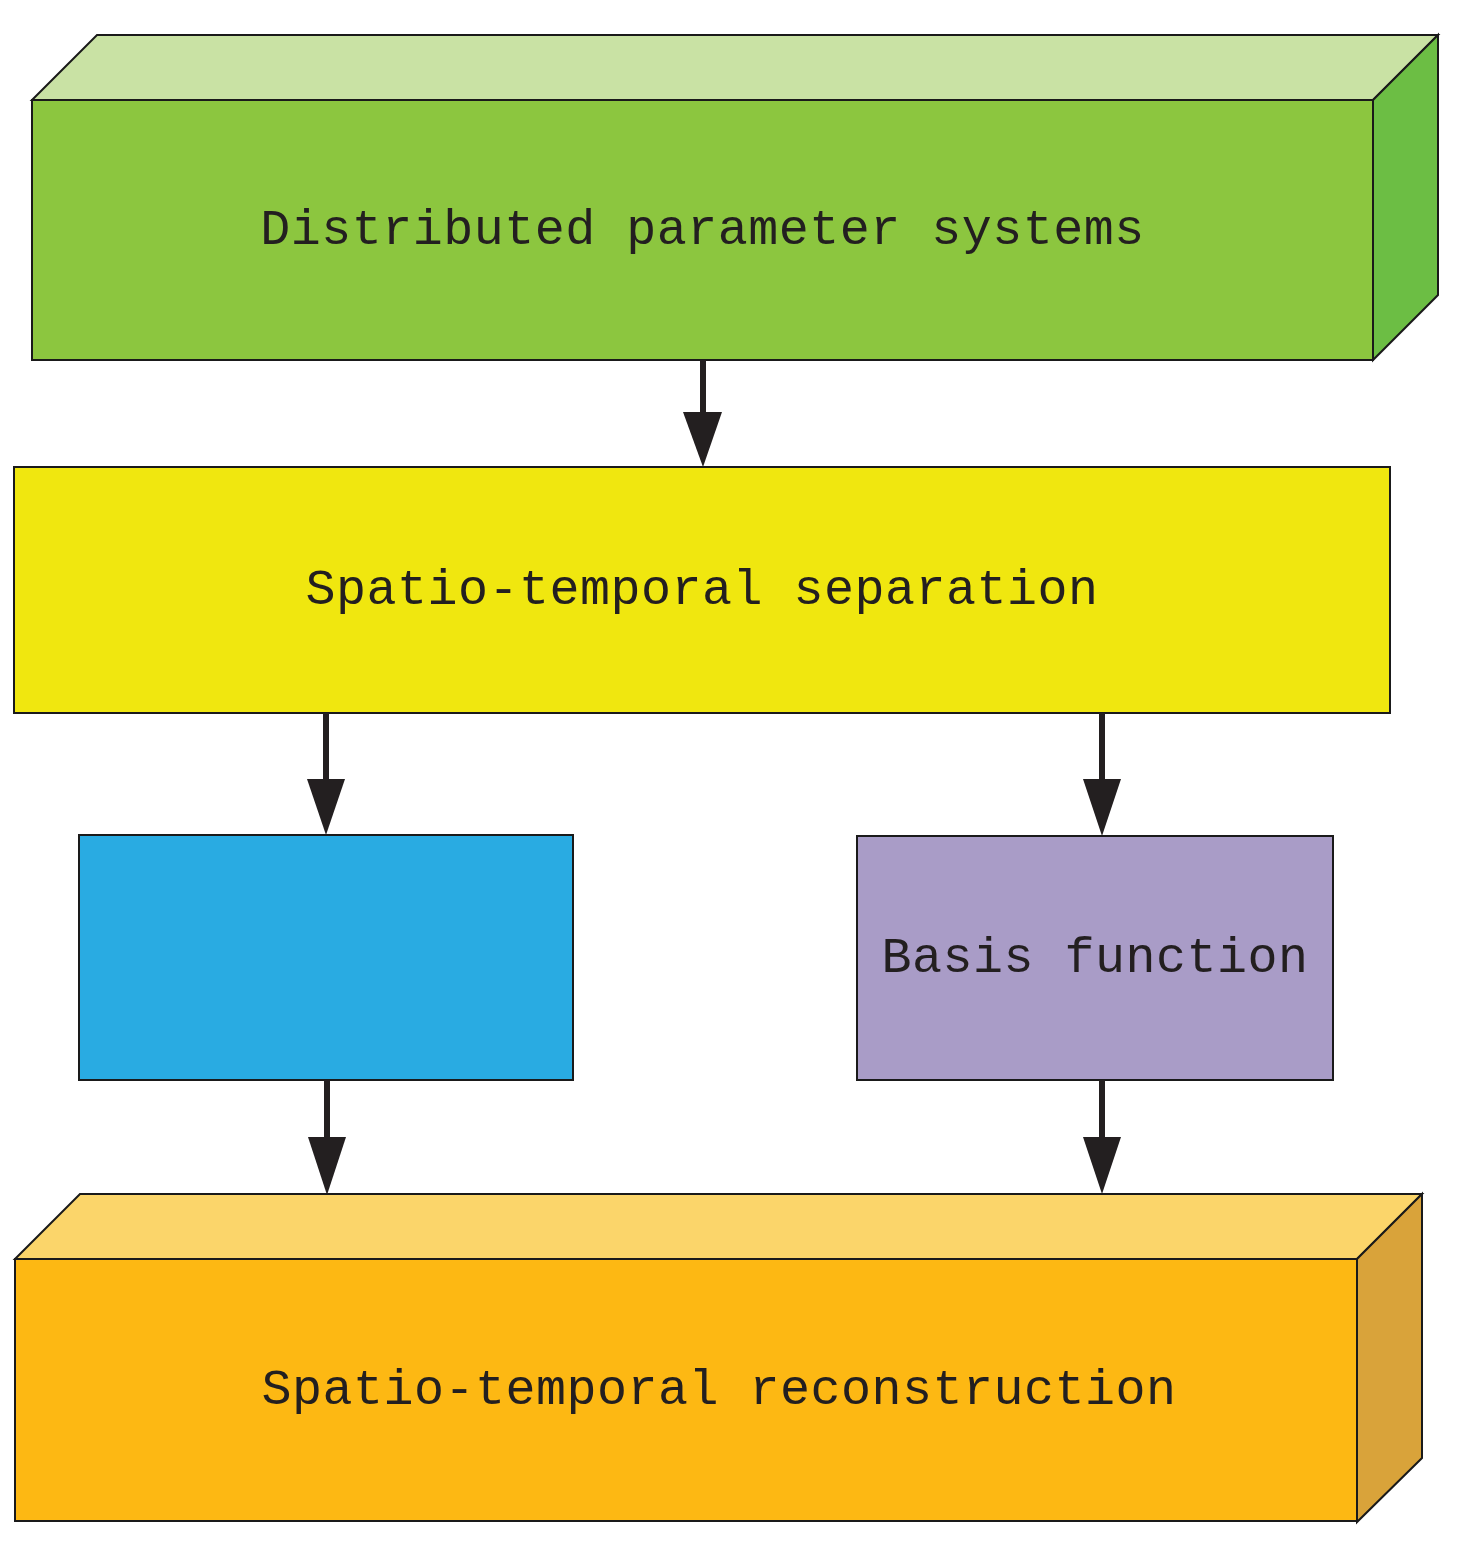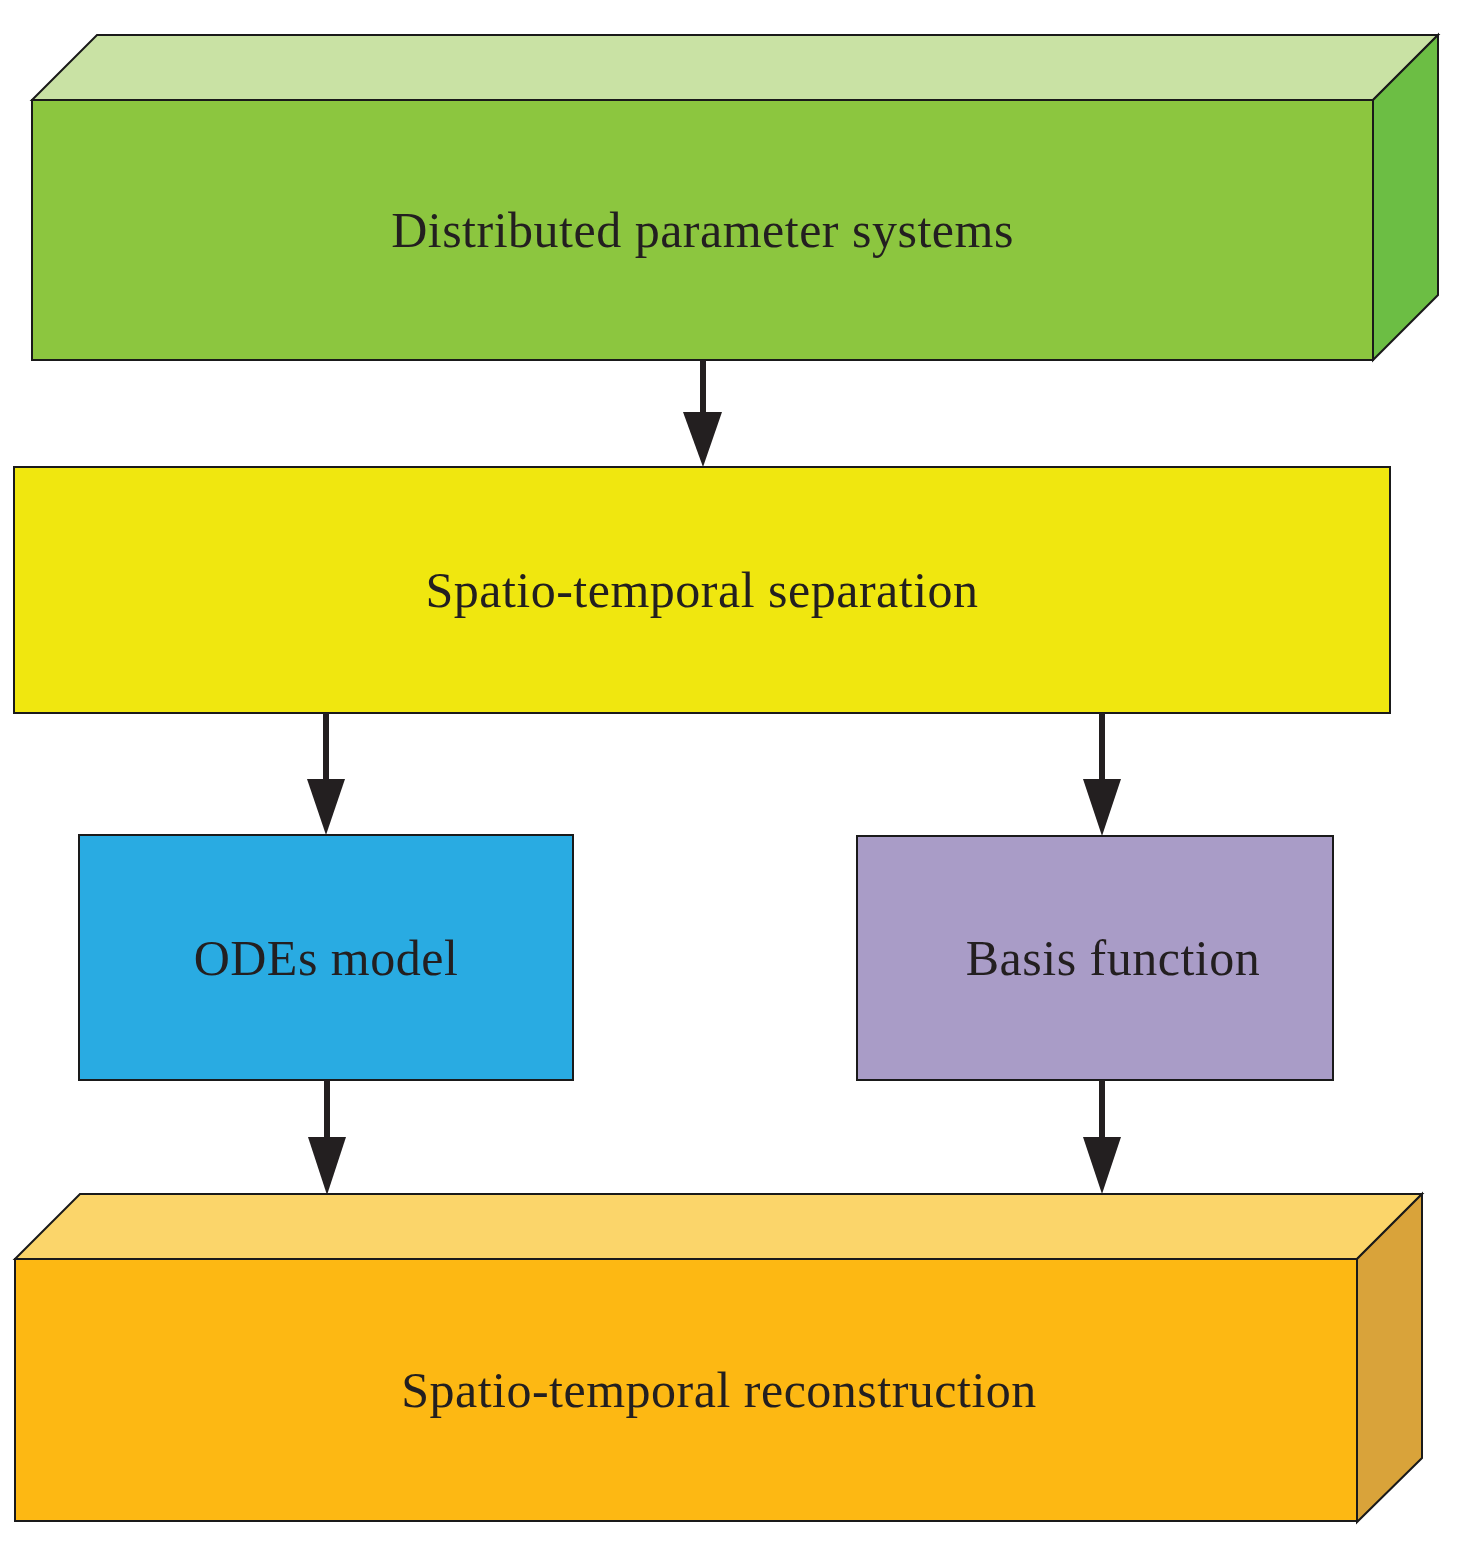--- a/index.html
+++ b/index.html
@@ -5,21 +5,21 @@
   html, body {
     margin: 0;
     padding: 0;
     background: #ffffff;
   }
   .canvas {
     position: relative;
     width: 1469px;
     height: 1548px;
     background: #ffffff;
-    font-family: Liberation Serif, serif;
+    font-family: Liberation Mono, monospace;
   }
   .shapes {
     position: absolute;
     left: 0;
     top: 0;
   }
   .face {
     stroke: #1a1a1a;
     stroke-width: 2px;
   }
@@ -86,19 +86,18 @@
     <g>
       <line class="arrow-shaft" x1="1102" y1="1080" x2="1102" y2="1141" stroke="#231F20"></line>
       <polygon class="arrowhead" points="1083,1137 1121,1137 1102,1194" fill="#231F20"></polygon>
     </g>
   </svg>
 
   <div class="box-label" style="left:32px; top:100px; width:1341px; height:260px;">Distributed parameter systems</div>
 
   <div class="box-label" style="left:14px; top:467px; width:1376px; height:246px;">Spatio-temporal separation</div>
 
-  <div class="box-label" style="left:79px; top:835px; width:494px; height:245px;">ODEs model</div>
 
-  <div class="box-label" style="left:875px; top:836px; width:476px; height:244px;">Basis function</div>
+  <div class="box-label" style="left:857px; top:836px; width:476px; height:244px;">Basis function</div>
 
   <div class="box-label" style="left:15px; top:1259px; width:1342px; height:262px;margin-left:33px;">Spatio-temporal reconstruction</div>
 
 </div>
 
 </body></html>

